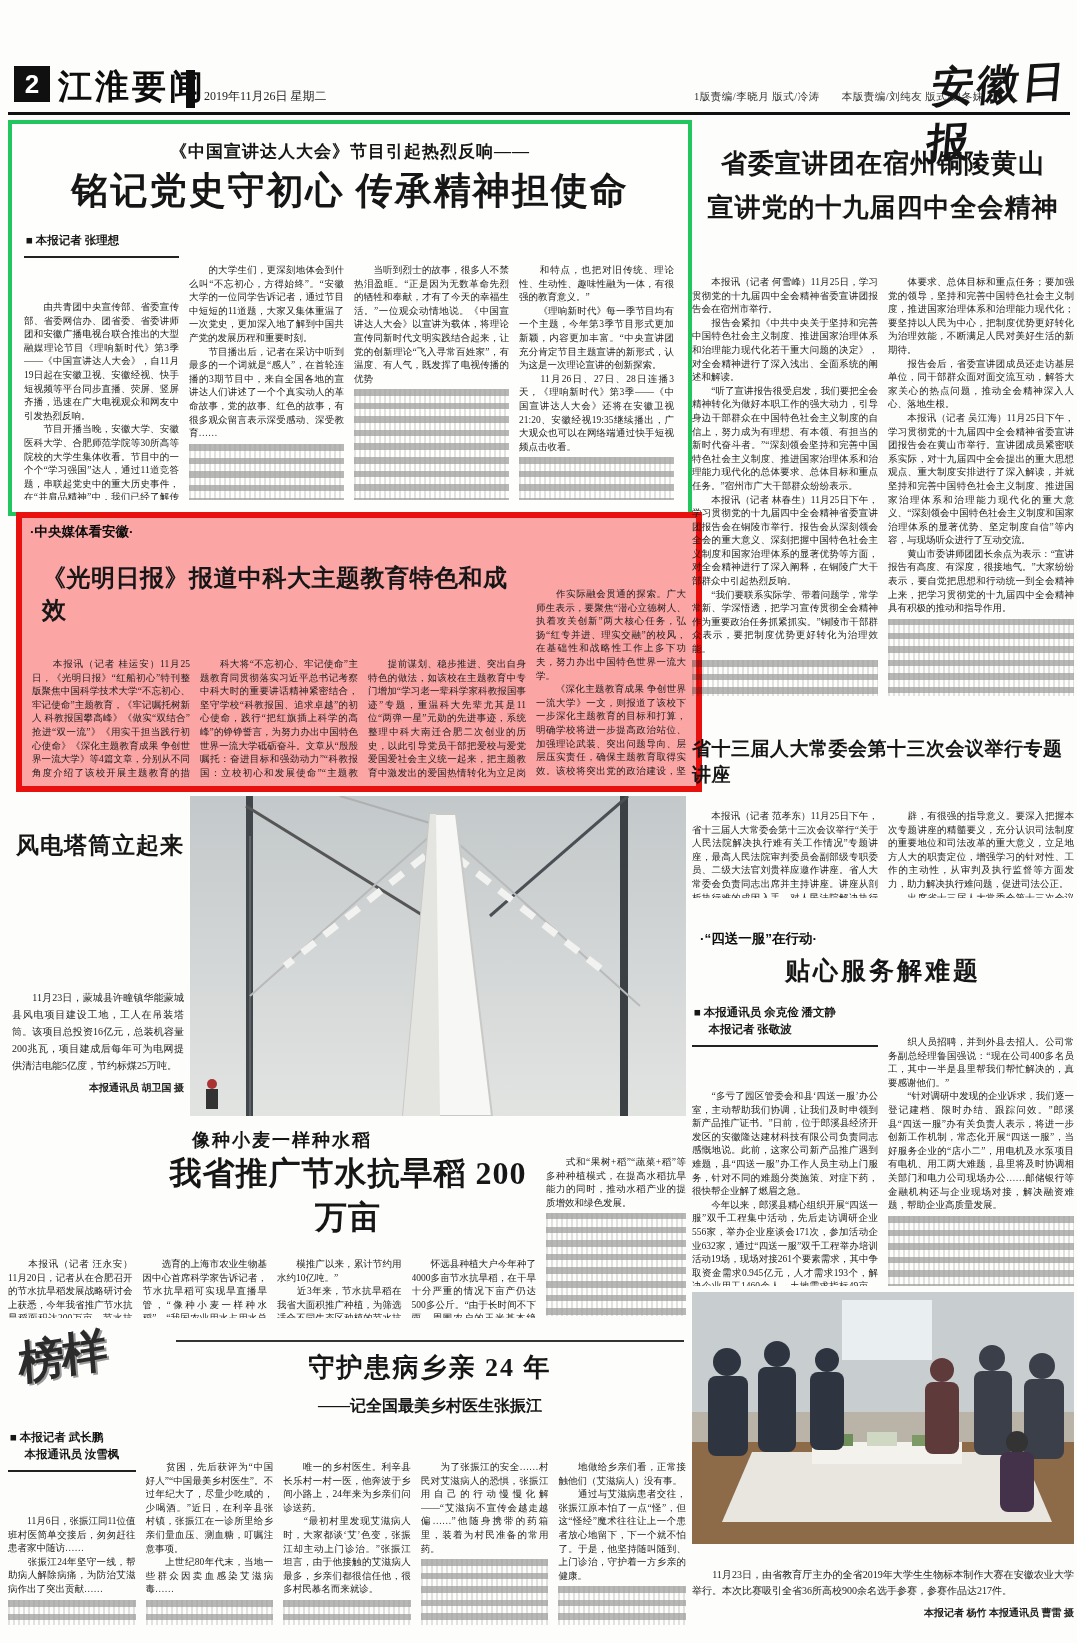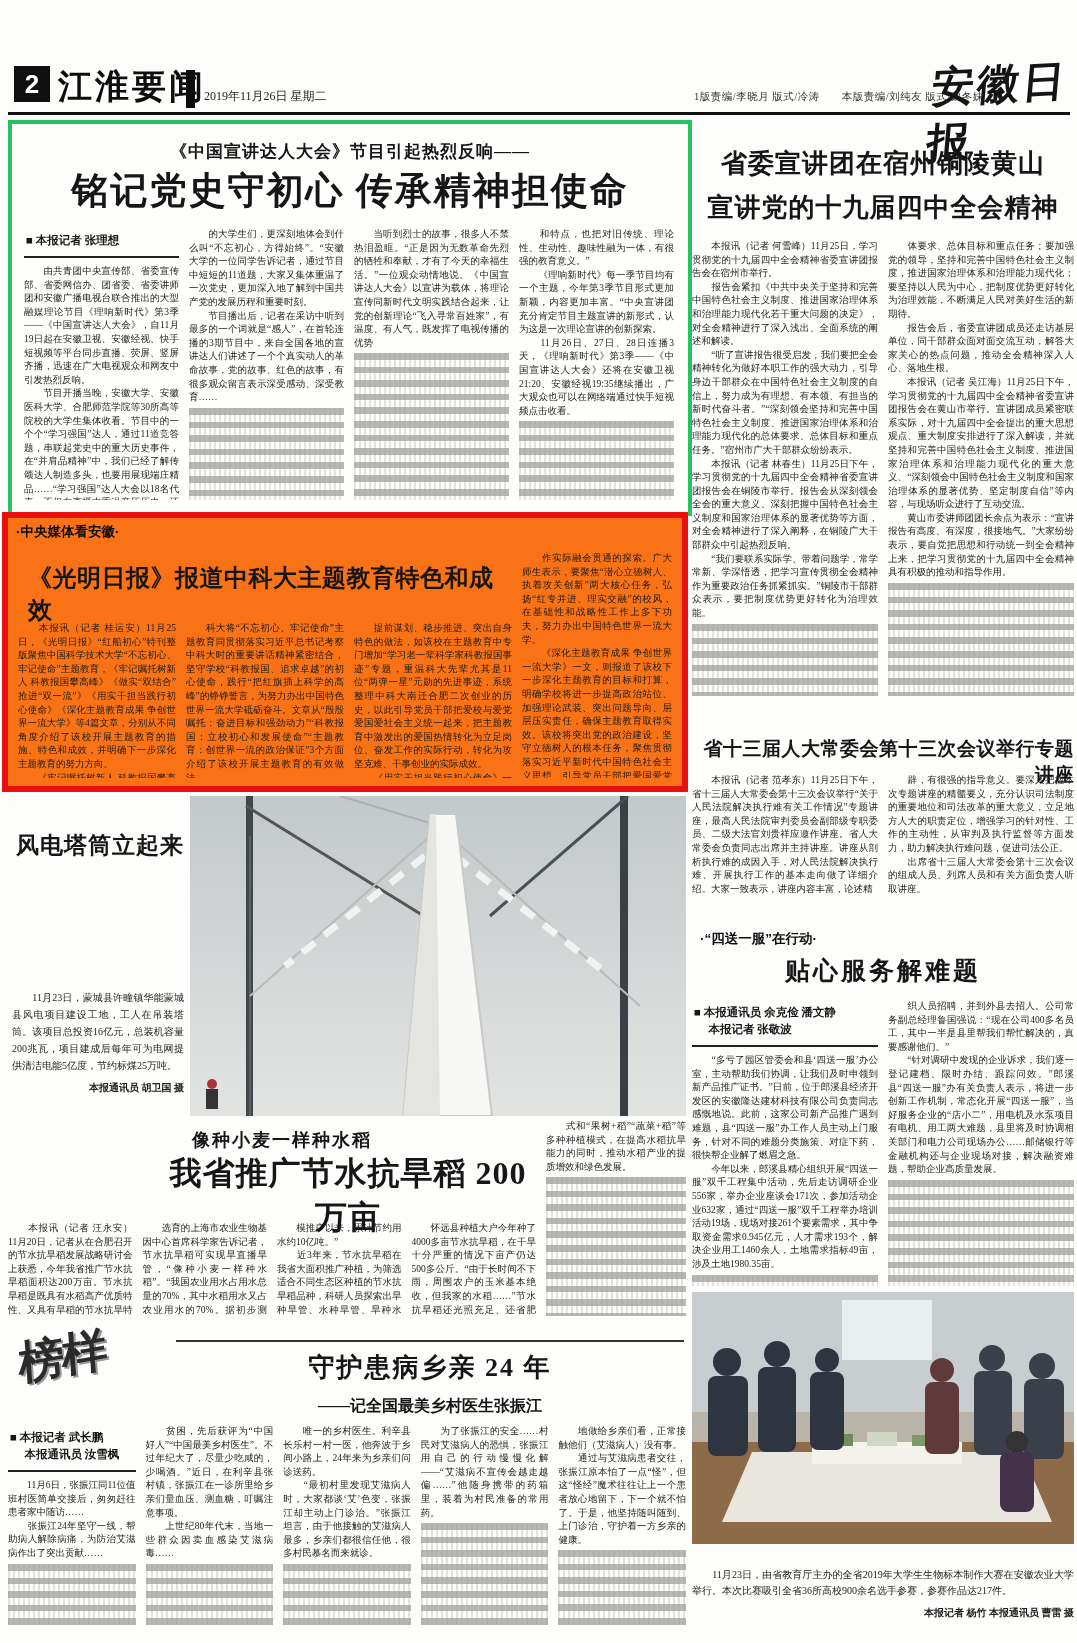--- a/index.html
+++ b/index.html
@@ -16,36 +16,36 @@
   .m-date{left:204px;top:88px;font-size:12px;color:#222;}
   .m-credits{left:694px;top:90px;font-size:10.5px;color:#333;letter-spacing:.5px;}
   .m-logo{left:930px;top:56px;font-size:42px;font-weight:bold;color:#141414;
     transform:skewX(-8deg) rotate(-3deg);letter-spacing:3px;font-family:"Liberation Serif",serif;}
   .m-rule{left:8px;top:112px;width:1062px;height:3px;background:#111;}
   
   .kicker{font-size:17px;font-weight:bold;text-align:center;letter-spacing:1px;}
   .bodycols{display:flex;gap:10px;}
   .bodycol{flex:1;overflow:hidden;display:flex;flex-direction:column;}
   .txt{font-size:9.5px;line-height:13.6px;text-align:justify;white-space:pre-line;
-       color:#1b1b1b;}
+       color:#1b1b1b;margin-top:36px;}
   .pad{flex:1;min-height:0;margin-top:3px;opacity:.42;
     background:repeating-linear-gradient(to bottom,rgba(30,30,30,.75) 0 6.5px,transparent 6.5px 13.6px),
                repeating-linear-gradient(to right,rgba(0,0,0,.25) 0 2px,transparent 2px 5px);}
   .byline{font-weight:bold;font-size:11.5px;line-height:17px;padding:4px 2px 7px;
     border-bottom:2px solid #222;margin-bottom:7px;white-space:pre-line;}
   .tag{font-family:"Liberation Sans",sans-serif;font-weight:900;font-size:13.5px;color:#0c0c0c;}
   .credit-line{text-align:right;font-size:10px;margin-top:5px;font-weight:bold;}
   
   .lead-box{left:8px;top:120px;width:676px;height:388px;border:4px solid #22c55e;background:#fefefc;}
   .lead-kicker{left:0;right:0;top:16px;}
   .lead-headline{left:0;right:0;top:42px;text-align:center;font-size:37px;font-weight:900;
     letter-spacing:2px;font-family:"Liberation Serif",serif;}
   .lead-body{left:12px;top:104px;width:650px;height:272px;}
   
-  .media-box{left:2px;top:512px;width:674px;height:268px;border:6px solid #e8110d;background:#f97316;}
+  .media-box{left:16px;top:512px;width:674px;height:268px;border:6px solid #e8110d;background:#fca5a5;}
   .media-tag{left:8px;top:5px;}
   .media-headline{left:20px;top:44px;width:480px;font-size:24px;font-weight:bold;letter-spacing:.5px;}
   .media-cols123{left:10px;top:104px;width:494px;height:156px;}
   .media-col4{left:514px;top:34px;width:150px;height:226px;}
   
   .wind-headline{left:14px;top:830px;width:172px;text-align:center;font-size:23px;font-weight:bold;letter-spacing:1px;}
   .wind-caption{left:12px;top:972px;width:172px;font-size:10px;line-height:17px;text-align:justify;
     white-space:pre-line;color:#222;}
   .wind-photo{left:190px;top:796px;width:496px;height:320px;}
   
@@ -57,21 +57,21 @@
   .bangyang{left:18px;top:1326px;font-size:46px;font-weight:900;color:#2b2b2b;
     transform:rotate(-10deg) skewX(-6deg);letter-spacing:-2px;text-shadow:2px 2px 0 #9a9a9a;}
   .doc-rule{left:176px;top:1340px;width:508px;height:2px;background:#333;}
   .doc-headline{left:176px;top:1350px;width:508px;text-align:center;font-size:26px;font-weight:bold;letter-spacing:2px;}
   .doc-subhead{left:176px;top:1396px;width:508px;text-align:center;font-size:16px;font-weight:bold;}
   .doc-body{left:8px;top:1425px;width:678px;height:200px;}
   
   .r1-headline{left:692px;top:142px;width:382px;text-align:center;font-size:26px;font-weight:bold;
     line-height:44px;letter-spacing:1px;}
   .r1-body{left:692px;top:240px;width:382px;height:456px;}
-  .r2-headline{left:692px;top:736px;width:382px;text-align:right;font-family:"Liberation Sans",sans-serif;
+  .r2-headline{left:692px;top:736px;width:382px;text-align:left;font-family:"Liberation Sans",sans-serif;
     font-weight:900;font-size:19px;letter-spacing:.5px;}
   .r2-body{left:692px;top:774px;width:382px;height:124px;}
   .svc-tag{left:700px;top:930px;}
   .svc-headline{left:692px;top:954px;width:382px;text-align:center;font-size:25px;font-weight:bold;letter-spacing:3px;}
   .svc-body{left:692px;top:1000px;width:382px;height:286px;}
   .news-photo{left:692px;top:1292px;width:382px;height:252px;}
   .news-caption{left:692px;top:1550px;width:382px;font-size:10px;line-height:16.5px;text-align:justify;
     white-space:pre-line;color:#222;}
 </style>
 </head>

